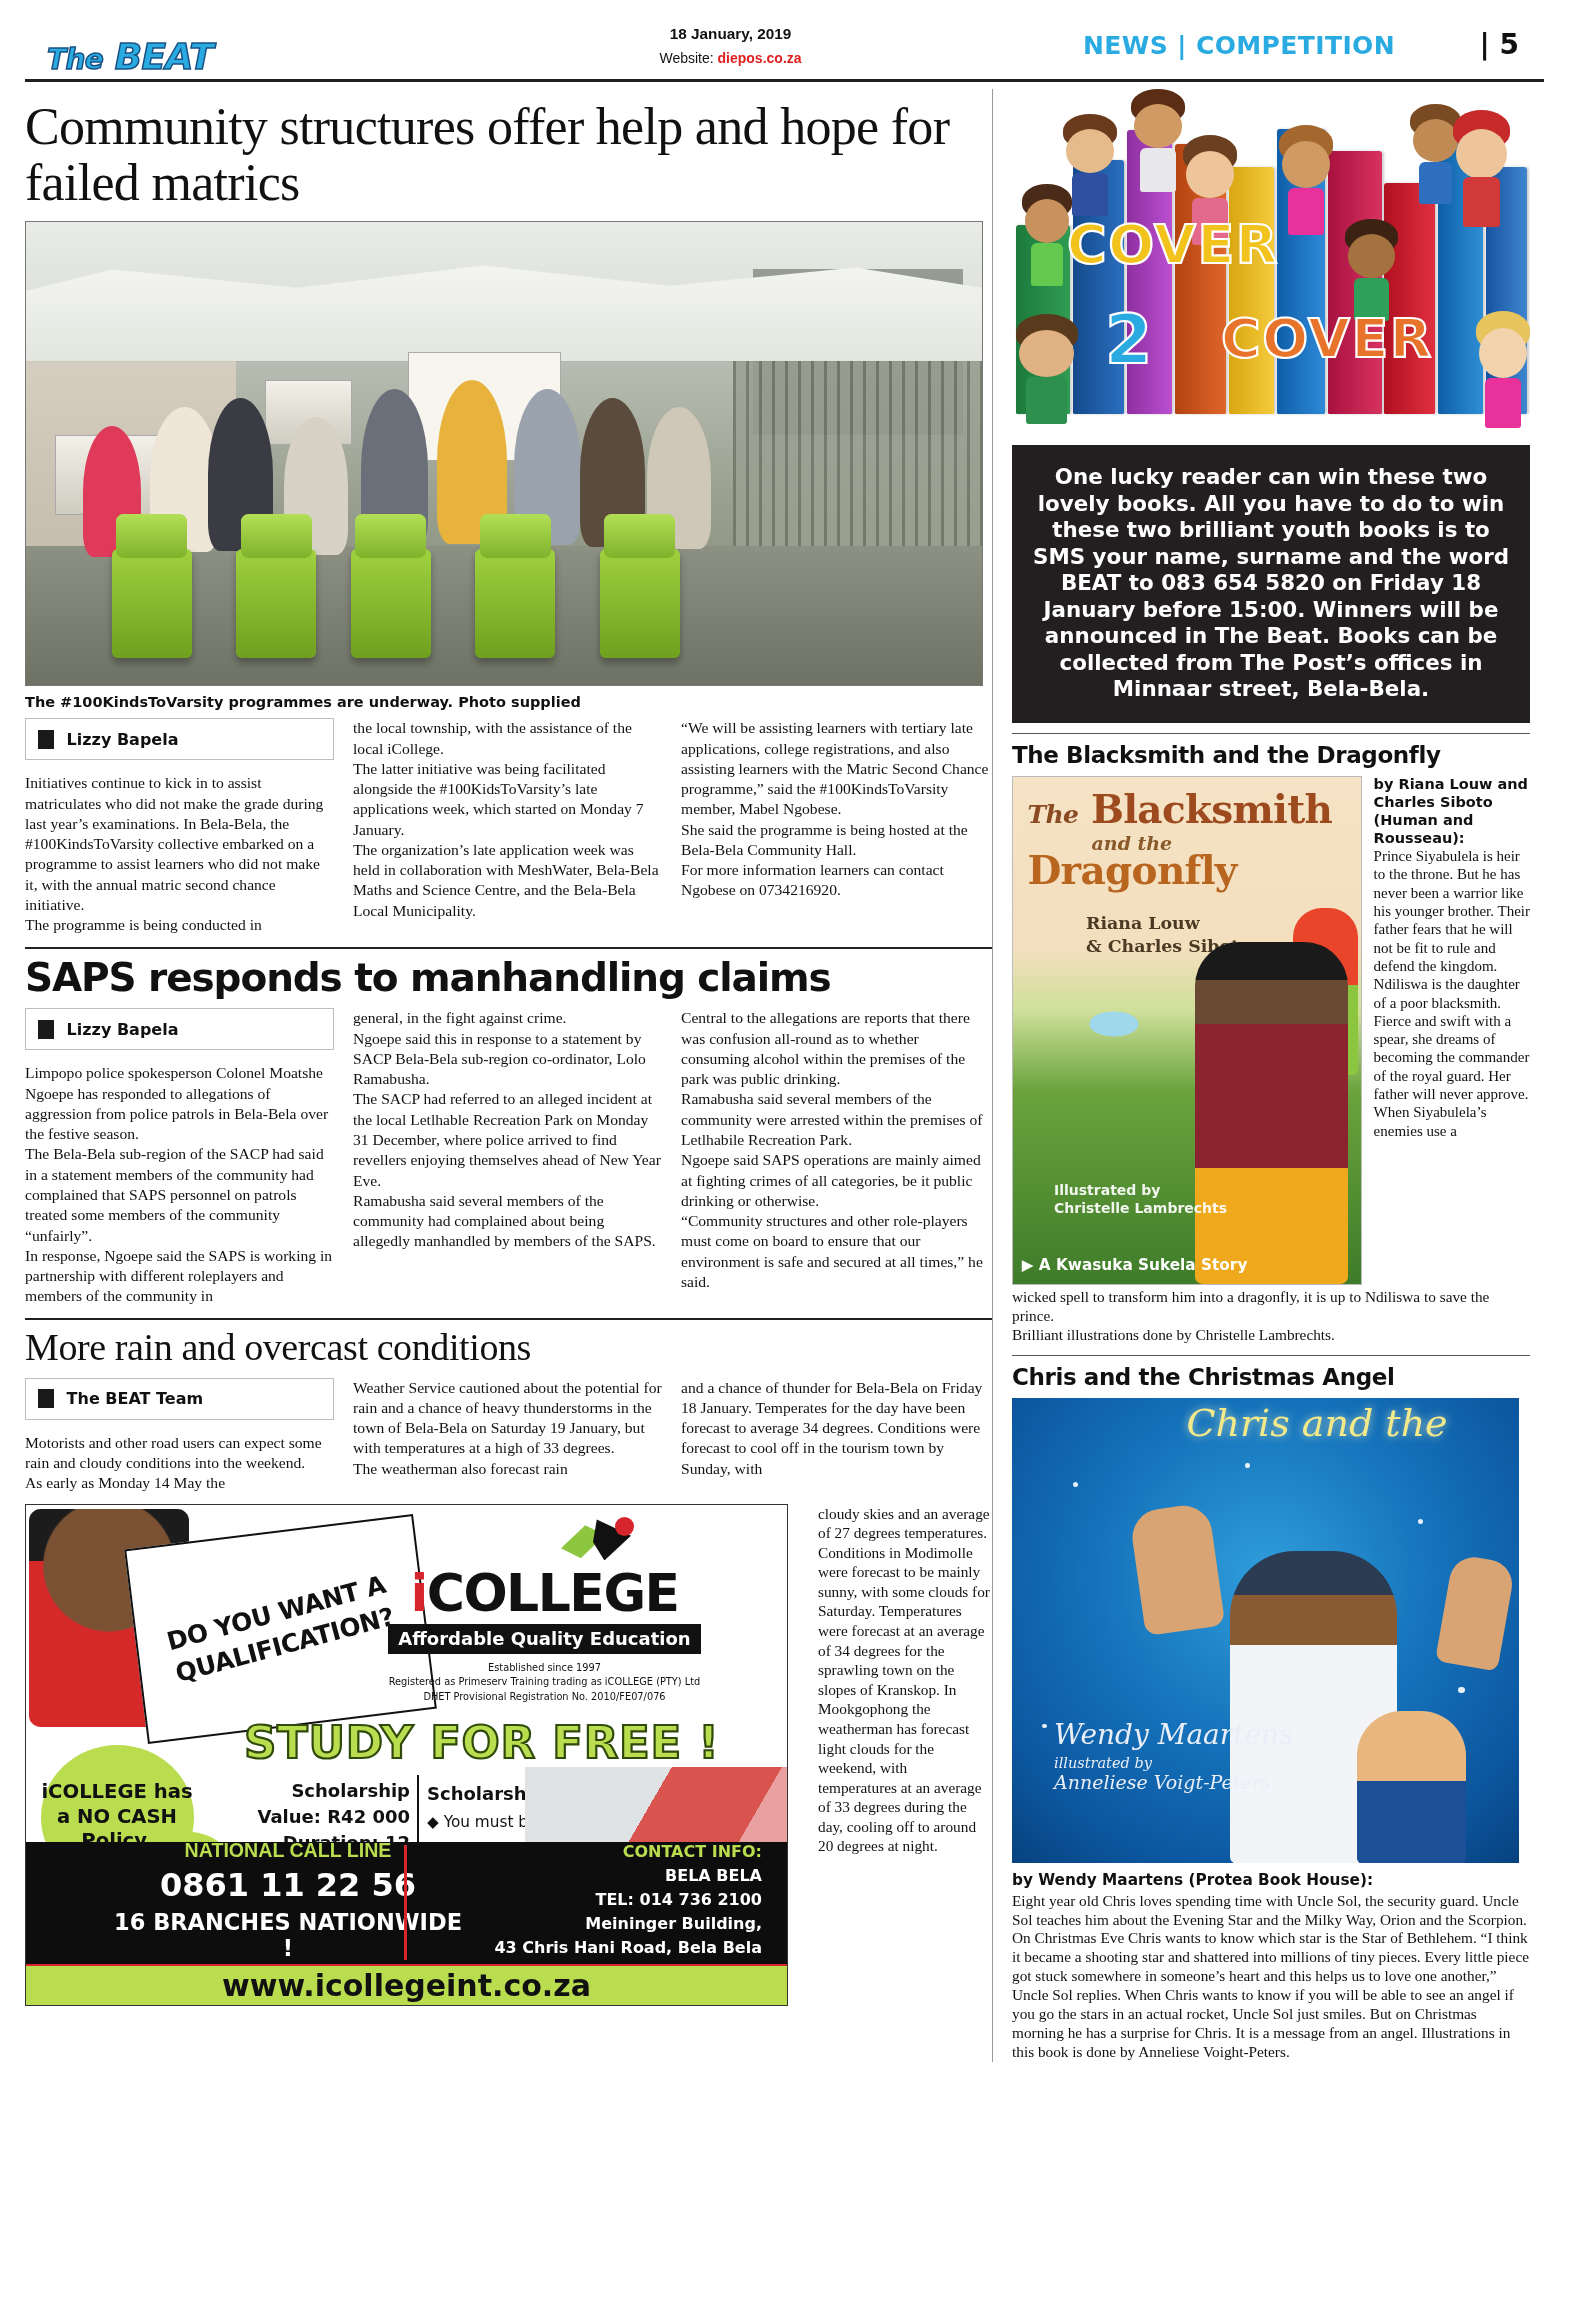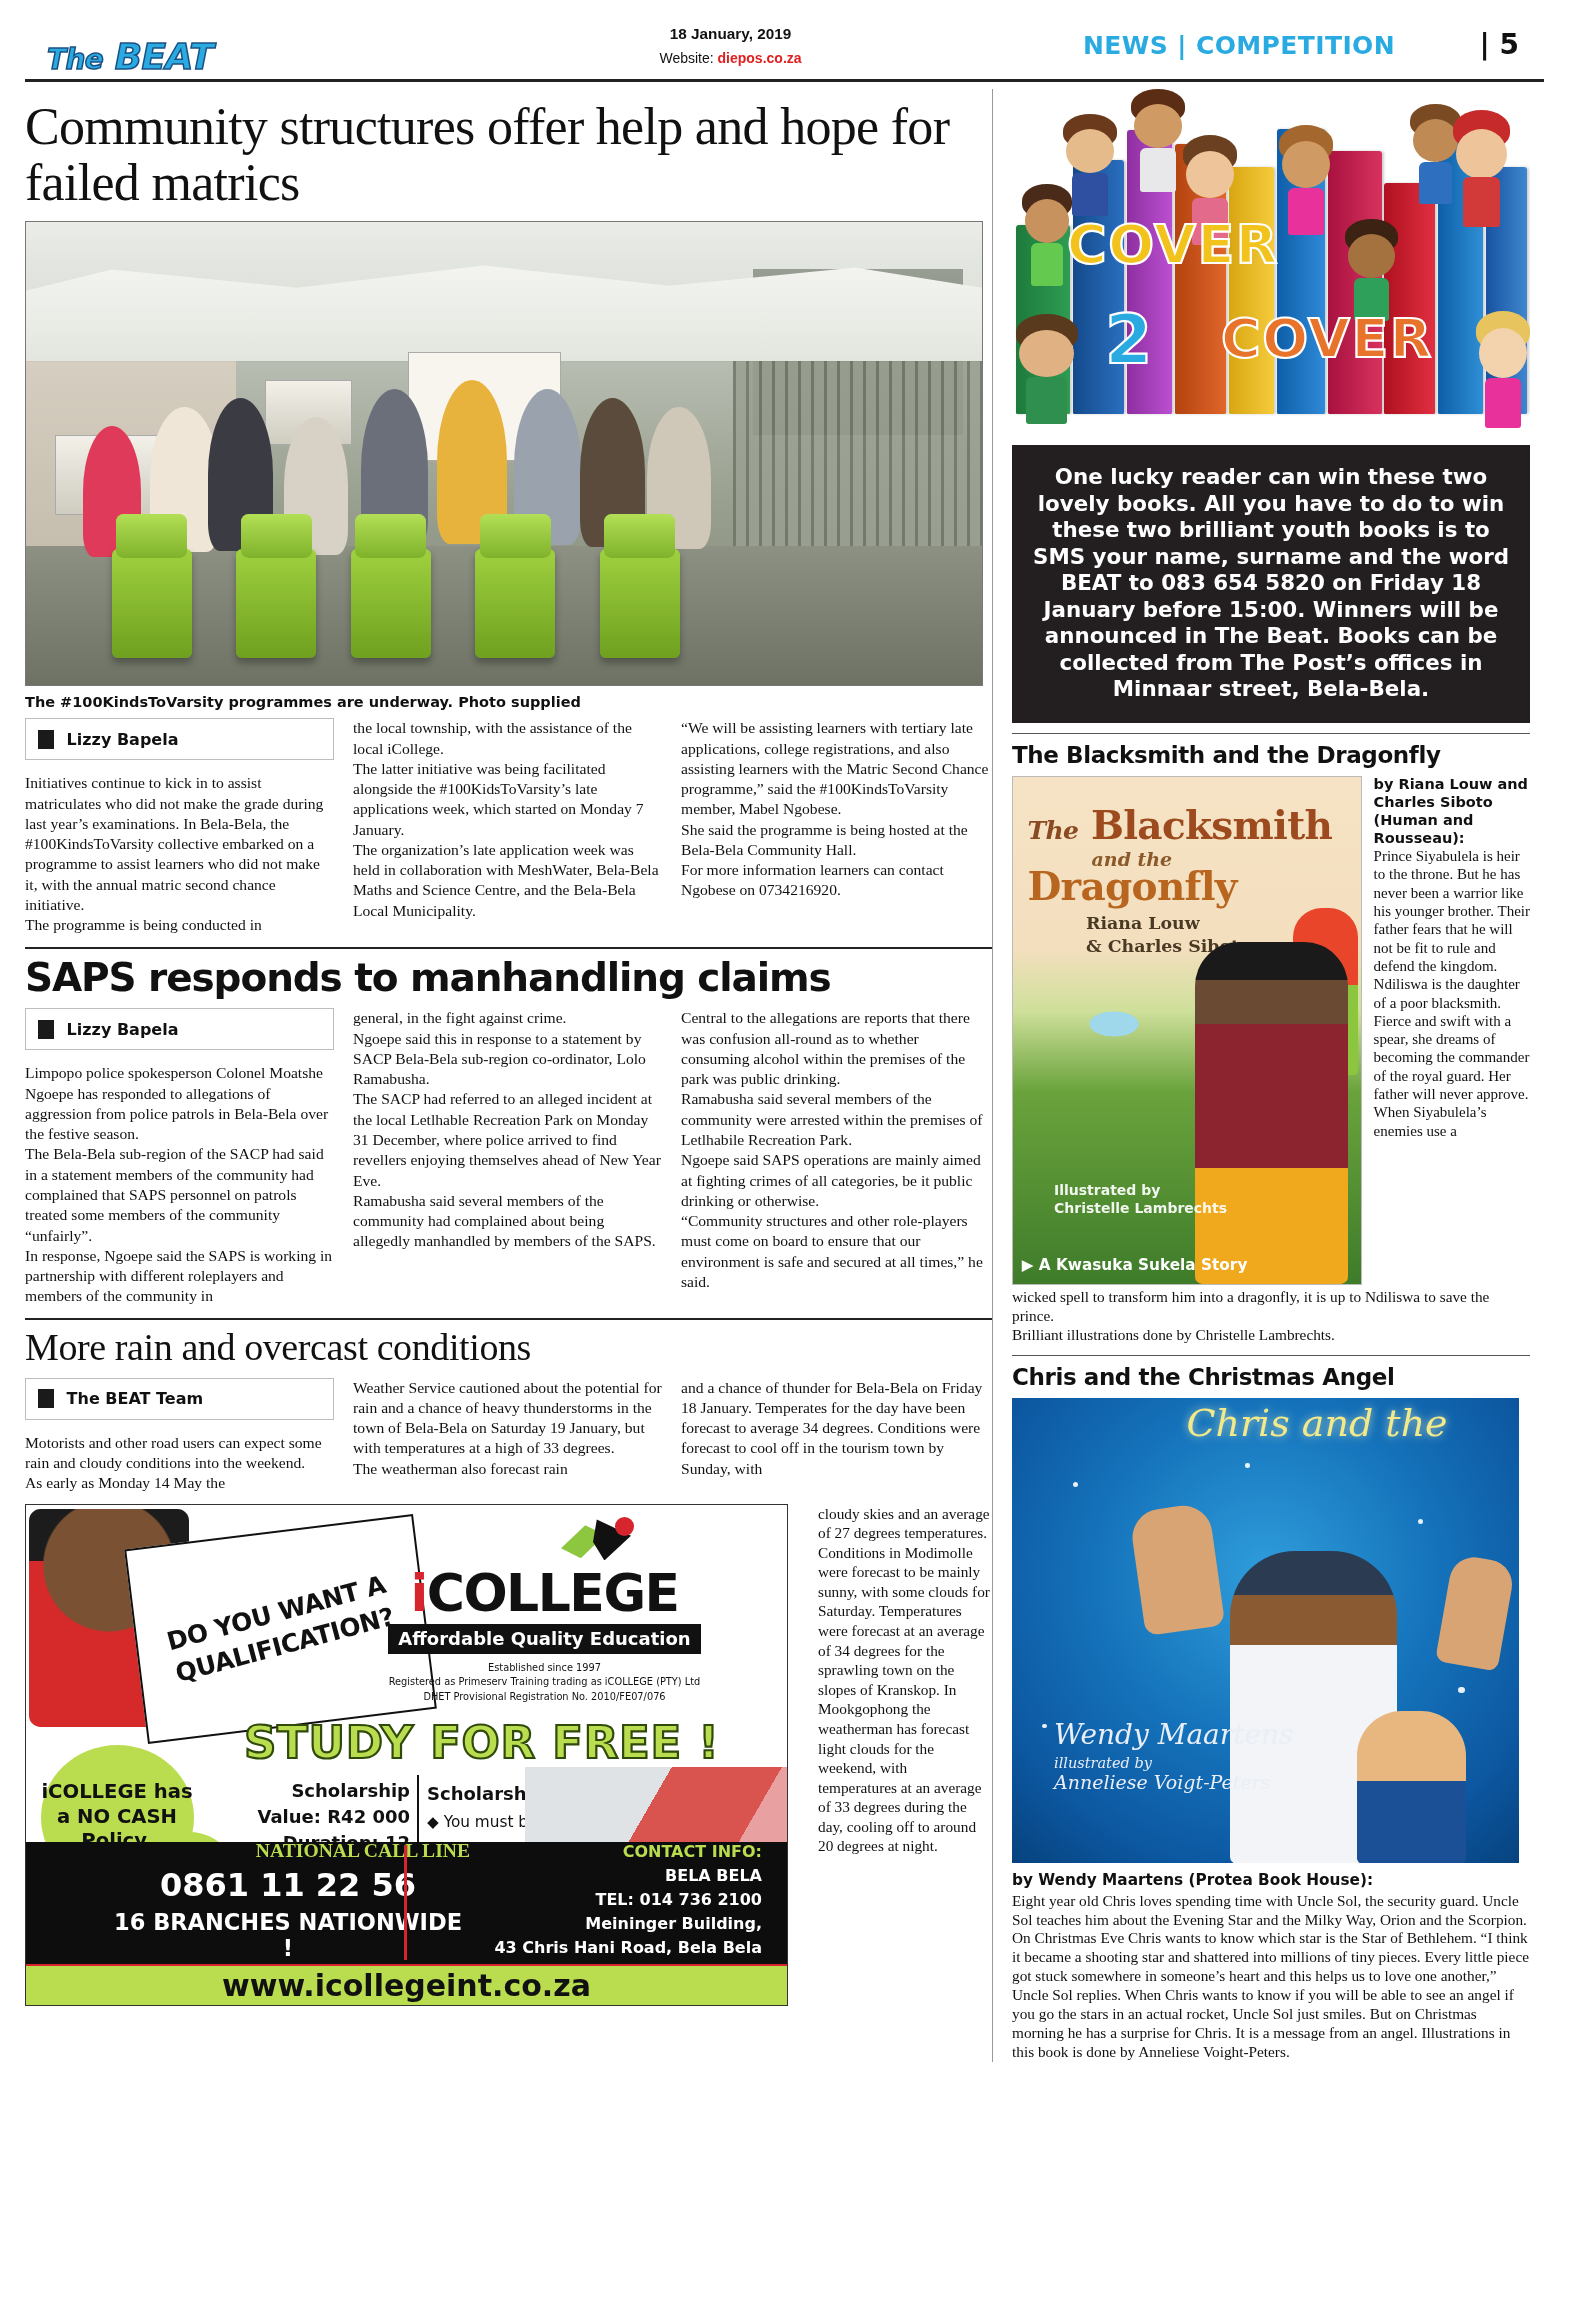--- a/index.html
+++ b/index.html
@@ -151,21 +151,21 @@
   
   .book-row { display:flex; gap: 11.6px; margin-top: 2.9px; }
   .book-cover { flex: none; position: relative; overflow: hidden; border:0.7px solid #bbb; }
   .book-side { flex: 1; }
   .book-side .lead { font-family:"DejaVu Sans", sans-serif; font-weight:700; font-size:14.5px; line-height:1.22; }
   .book-side .txt { font-family:"Liberation Serif", serif; font-size:15px; line-height:1.22; }
   .wrap-txt { font-family:"Liberation Serif", serif; font-size:15.3px; line-height:1.24; margin-top:2.9px;}
 
   
   .bs-cover { width: 350px; height: 509px; background: linear-gradient(180deg,#f6e3c5 0%,#f3dfbe 34%,#cfe09a 46%,#6aa33c 62%,#3f7c2a 100%); }
-  .bs-title { position:absolute; top:25px; left:14.5px; width:92%;
+  .bs-title { position:absolute; top:9px; left:14.5px; width:92%;
               font-family:"DejaVu Serif", serif; font-weight:700; }
   .bs-t1 { font-size:39px; color:#9c4a1e; letter-spacing:-0.7px; }
   .bs-t1 em { font-size:25px; color:#8a4a22; font-style:italic; }
   .bs-t2 { font-size:19px; color:#8a5a2a; font-style:italic; margin-left:64px; }
   .bs-t3 { font-size:39px; color:#b8651f; letter-spacing:-0.7px; margin-top:-7.3px;}
   .bs-auth { position:absolute; top:135px; left:73px; font-family:"DejaVu Serif", serif;
              font-weight:700; font-size:17.4px; color:#4a3a24; line-height:1.3; }
   .bs-ill { position:absolute; bottom:67px; left:41px; font-family:"DejaVu Sans", sans-serif;
             font-weight:700; font-size:14px; color:#fff; line-height:1.3; opacity:.92;}
   .bs-rib { position:absolute; bottom:10.2px; left:8.7px; font-family:"DejaVu Sans", sans-serif;
@@ -220,21 +220,21 @@
             font-weight:700; font-size:18px; line-height:1.45; text-align:right; width:182px;}
   .ad-crit { position:absolute; left:401px; top:273px; font-family:"DejaVu Sans", sans-serif;
              font-size:15.3px; line-height:1.75; }
   .ad-crit b { font-size:18px; }
   .ad-vl { position:absolute; left:391px; top:270px; width:1.5px; height:109px; background:#111; }
   .ad-reg { position:absolute; left:240px; top:393px; width:291px; text-align:center;
             font-family:"DejaVu Sans", sans-serif; font-weight:700; font-size:16.7px; line-height:1.55;}
   .ad-students { position:absolute; right:0; top:262px; width:262px; height:182px; }
   .ad-black { position:absolute; left:0; bottom:39px; width:100%; height:124px; background:#0d0d0d; }
   .ad-call { position:absolute; left:80px; bottom:44px; text-align:center; width:364px; }
-  .ad-call .t { font-family:Liberation Serif, serif; font-weight:700; font-size:19.6px; color:#b9dd4f;text-align:right; }
+  .ad-call .t { font-family:Liberation Sans, sans-serif; font-weight:700; font-size:19.6px; color:#b9dd4f; }
   .ad-call .n { font-family:"DejaVu Sans", sans-serif; font-weight:700; font-size:32px; color:#fff; margin:4.4px 0;}
   .ad-call .b { font-family:"DejaVu Sans", sans-serif; font-weight:700; font-size:22.5px; color:#fff; }
   .ad-redline { position:absolute; left:378px; bottom:45px; width:2.9px; height:115px; background:#d6252c; }
   .ad-contact { position:absolute; right:25px; bottom:45px; text-align:right;
                 font-family:"DejaVu Sans", sans-serif; font-weight:700; font-size:16px; color:#fff; line-height:1.5;}
   .ad-contact .h { color:#b9dd4f; font-size:16px; }
   .ad-url { position:absolute; left:0; bottom:0; width:100%; height:41px; background:#b9dd4f;
             display:flex; align-items:center; justify-content:center;
             font-family:"DejaVu Sans", sans-serif; font-weight:700; font-size:30px; color:#111;
             border-top:2.9px solid #d6252c;}

